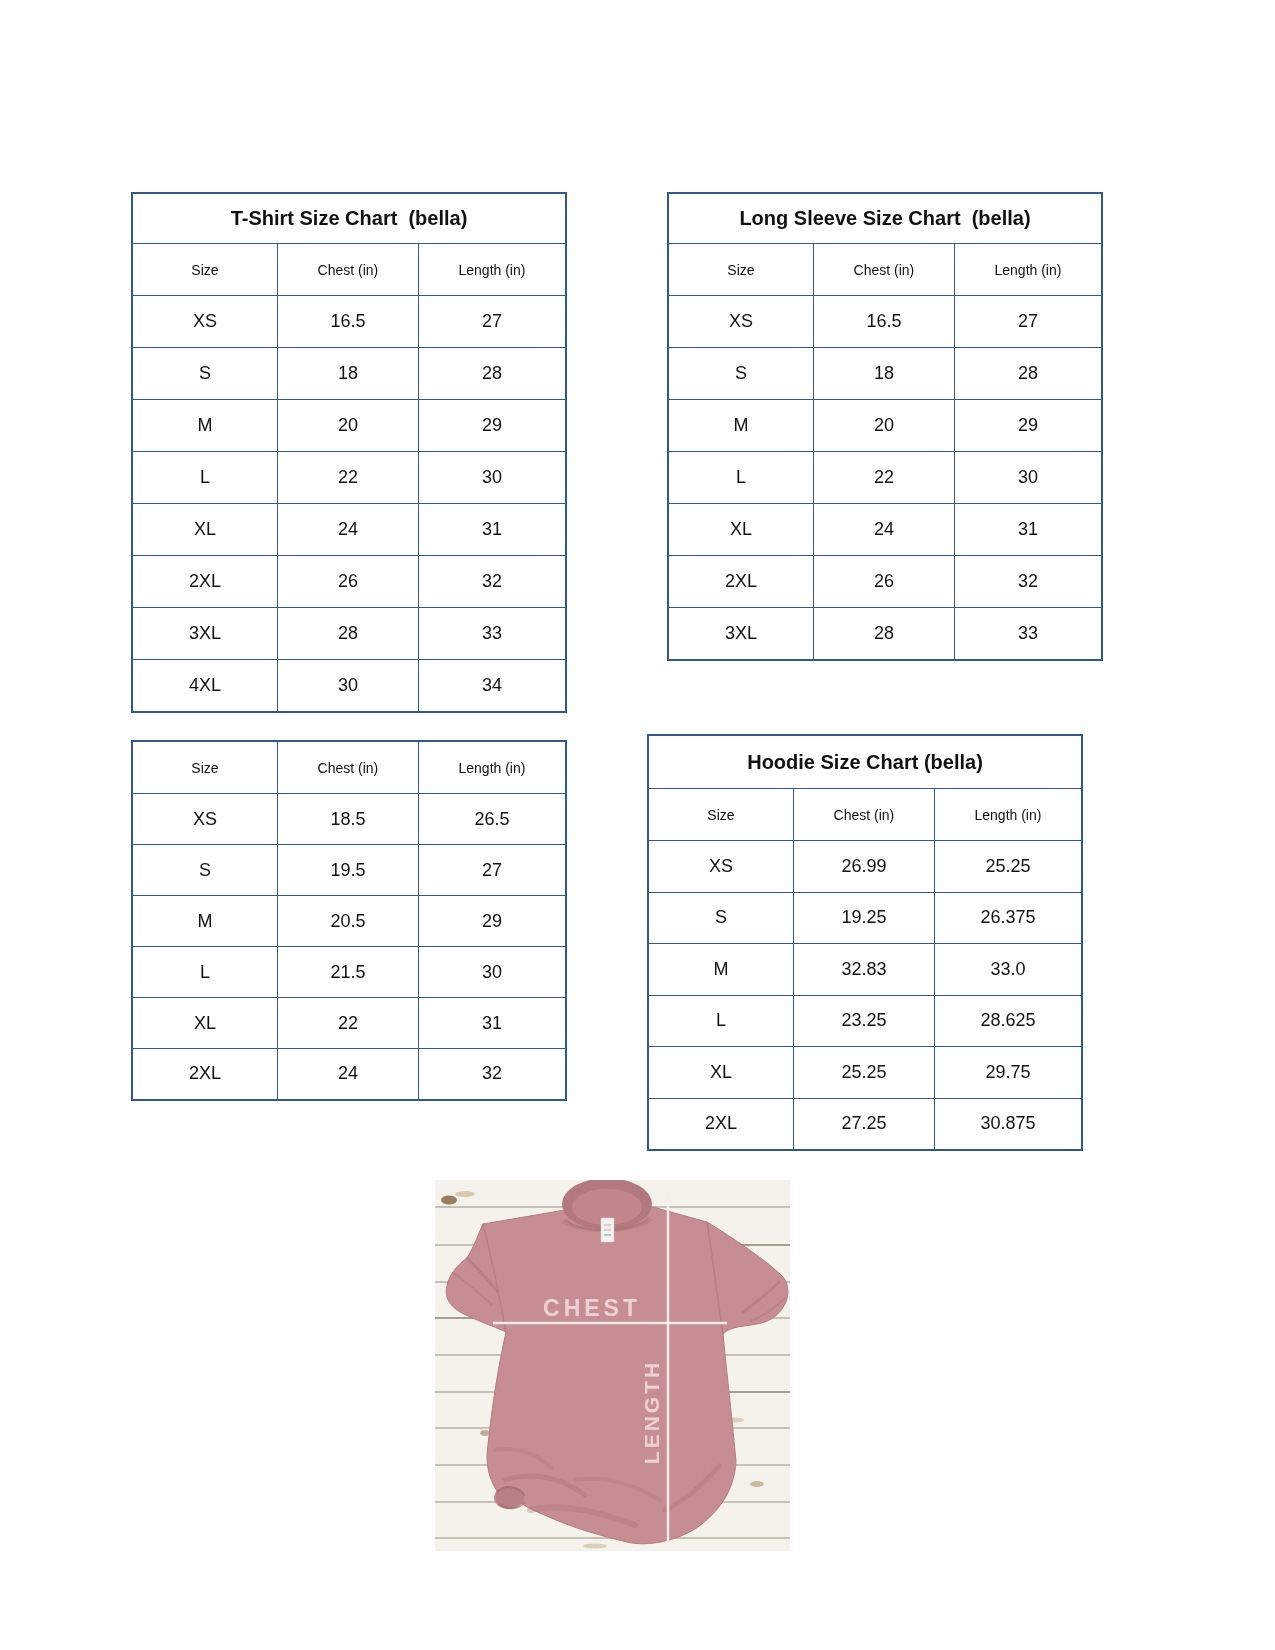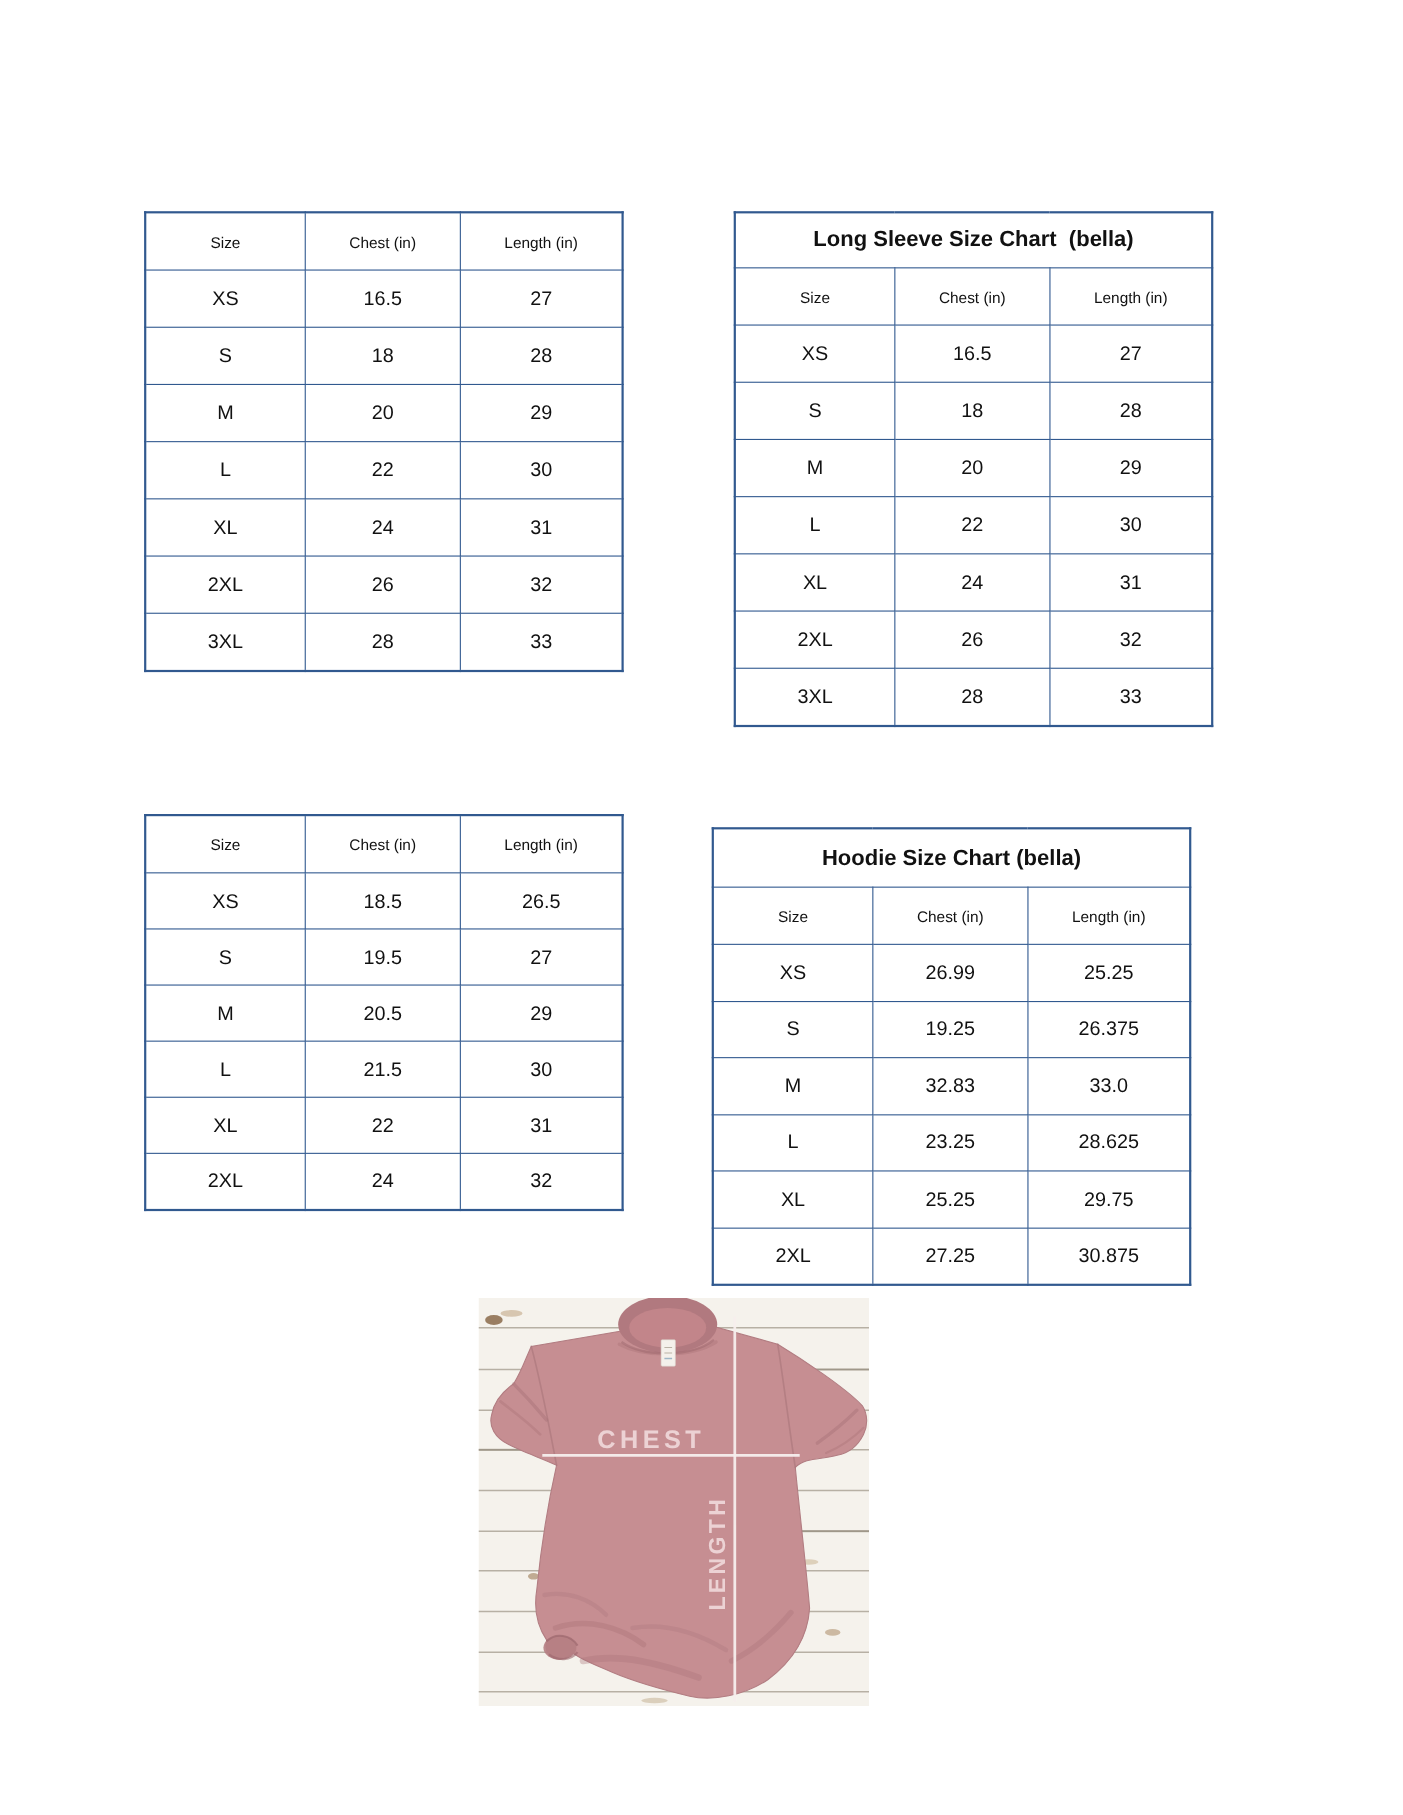--- a/index.html
+++ b/index.html
@@ -31,21 +31,21 @@
   .tbl .title{
     font-size:20px;
     font-weight:700;
     white-space:pre-wrap;
     height:49px;
   }
   .tbl .head-row th{height:51px;font-size:14px;font-weight:400;}
   .t1{left:131px;top:192px;}
   .t2{left:647px;top:192px;margin-left:20px;}
   .t3{left:131px;top:740px;}
-  .t4{left:647px;top:752px;}
+  .t4{left:647px;top:734px;}
   .t1 tbody tr, .t2 tbody tr{height:52px;}
   .t3 tbody tr{height:51px;}
   .t4 tbody tr{height:51.5px;}
   .t3 .title{height:46px;}
   .t4 .title{height:52px;}
   .photo{
     position:absolute;left:435px;top:1180px;
     width:424px;height:371px;margin:0;
   }
   .photo svg{display:block;width:355px;height:371px;}
@@ -60,20 +60,23 @@
 <div class="page">
 
   <section class="tbl t1">
     <table>
       <colgroup>
           <col style="width:33.5%">
           <col style="width:32.5%">
           <col style="width:34%">
         </colgroup>
       <thead>
+        <tr>
+          <th class="title" colspan="3">T-Shirt Size Chart  (bella)</th>
+        </tr>
         <tr class="head-row">
             <th>Size</th>
             <th>Chest (in)</th>
             <th>Length (in)</th>
           </tr>
       </thead>
       <tbody>
           <tr>
             <td>XS</td>
             <td>16.5</td>
@@ -101,20 +104,25 @@
           </tr>
           <tr>
             <td>2XL</td>
             <td>26</td>
             <td>32</td>
           </tr>
           <tr>
             <td>3XL</td>
             <td>28</td>
             <td>33</td>
+          </tr>
+          <tr>
+            <td>4XL</td>
+            <td>30</td>
+            <td>34</td>
           </tr>
         </tbody>
     </table>
   </section>
 
   <section class="tbl t2">
     <table>
       <colgroup>
           <col style="width:33.5%">
           <col style="width:32.5%">

